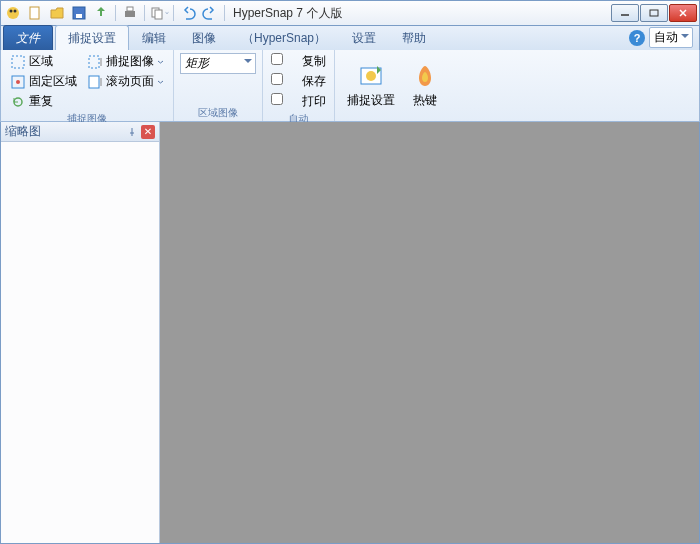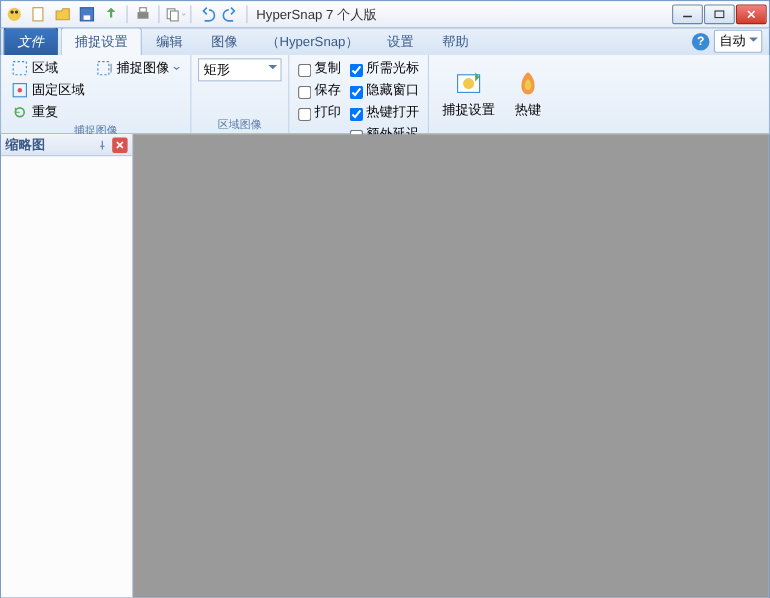--- a/index.html
+++ b/index.html
@@ -26,30 +26,30 @@
 .auto-select::after { content: ""; position: absolute; right: 3px; top: 6px; border: 4px solid transparent; border-top-color: #5a7aa8; }
 
 
 .ribbon { height: 72px; background: linear-gradient(#f4f8fd,#e4edf8); border: 1px solid #9db8d9; border-top: none; display: flex; }
 .group { border-right: 1px solid #c4d4e8; padding: 2px 6px 0; display: flex; flex-direction: column; }
 .group-body { flex: 1; display: flex; gap: 4px; }
 .group-label { text-align: center; color: #5a7aa8; font-size: 10px; padding: 1px 0; }
 .col { display: flex; flex-direction: column; gap: 1px; }
 .rbtn { display: flex; align-items: center; gap: 3px; padding: 1px 3px; cursor: pointer; border-radius: 2px; white-space: nowrap; }
 .ricon { width: 16px; height: 16px; flex-shrink: 0; }
-.combo { border: 1px solid #a8bcd6; background: #fff; padding: 1px 14px 1px 4px; width: 76px; position: relative; cursor: pointer; margin: 1px 0; }
+.combo { border: 1px solid #a8bcd6; background: #fff; padding: 1px 14px 1px 4px; width: 76px; position: relative; cursor: pointer; margin: 1px 0; font-style: italic; }
 .combo::after { content: ""; position: absolute; right: 3px; top: 5px; border: 4px solid transparent; border-top-color: #5a7aa8; }
-.chk { display: flex; align-items: flex-end; gap: 3px; padding: 1px 2px; cursor: pointer; white-space: nowrap; }
+.chk { display: flex; align-items: flex-start; gap: 19px; padding: 1px 2px; cursor: pointer; white-space: nowrap; }
 .chk input { width: 12px; height: 12px; }
 .bigbtn { display: flex; flex-direction: column; align-items: center; justify-content: center; padding: 2px 6px; cursor: pointer; border-radius: 2px; gap: 2px; }
 .bigicon { width: 28px; height: 28px; }
 
 
 .workspace { display: flex; height: calc(544px - 26px - 24px - 72px); border: 1px solid #7a9cc6; border-top: none; }
-.sidepanel { width: 120px; background: #fcfcfd; border-right: 1px solid #b8c8dd; display: flex; flex-direction: column; font-weight: bold; }
+.sidepanel { width: 159px; background: #fcfcfd; border-right: 1px solid #b8c8dd; display: flex; flex-direction: column; }
 .side-header { height: 20px; background: linear-gradient(#f0f4fa,#dce6f3); border-bottom: 1px solid #b8c8dd; display: flex; align-items: center; padding: 0 4px; color: #3b5a86; }
 .side-header-controls { margin-left: auto; display: flex; gap: 2px; }
 .side-ctrl { width: 14px; height: 14px; display: flex; align-items: center; justify-content: center; cursor: pointer; font-size: 10px; }
 .side-close { background: #d9534f; color: #fff; border-radius: 2px; }
 .canvas { flex: 1; background: #9a9a9a; }
 
 svg { display: block; }
 </style>
 </head>
 <body>
@@ -176,20 +176,30 @@
             <span>重复</span>
           </div>
       </div>
       <div class="col">
         <div class="rbtn">
             <svg class="ricon" viewBox="0 0 16 16">
               <rect x="2" y="2" width="10" height="12" fill="none" stroke="#3a8ad6" stroke-dasharray="2"></rect>
               <path d="M14 4v8" stroke="#888"></path>
             </svg>
             <span>捕捉图像</span>
+            <svg width="7" height="4" viewBox="0 0 7 4">
+              <path d="M1 1l2.5 2L6 1" stroke="#5a7aa8" fill="none"></path>
+            </svg>
+          </div>
+        <div class="rbtn">
+            <svg class="ricon" viewBox="0 0 16 16">
+              <rect x="2" y="2" width="10" height="12" fill="#fff" stroke="#3a8ad6"></rect>
+              <path d="M14 4v8" stroke="#888"></path>
+            </svg>
+            <span>滚动页面</span>
             <svg width="7" height="4" viewBox="0 0 7 4">
               <path d="M1 1l2.5 2L6 1" stroke="#5a7aa8" fill="none"></path>
             </svg>
           </div>
       </div>
     </div>
     <div class="group-label">捕捉图像</div>
   </div>
 
   <div class="group">
@@ -210,38 +220,20 @@
           </label>
         <label class="chk">
             <input type="checkbox" style="">
             <span>保存</span>
           </label>
         <label class="chk">
             <input type="checkbox" style="">
             <span>打印</span>
           </label>
       </div>
-      <div class="col">
-        <label class="chk">
-            <input type="checkbox" checked="" style="">
-            <span>所需光标</span>
-          </label>
-        <label class="chk">
-            <input type="checkbox" checked="" style="">
-            <span>隐藏窗口</span>
-          </label>
-        <label class="chk">
-            <input type="checkbox" checked="" style="">
-            <span>热键打开</span>
-          </label>
-        <label class="chk">
-            <input type="checkbox" style="">
-            <span>额外延迟</span>
-          </label>
-      </div>
     </div>
     <div class="group-label">自动</div>
   </div>
 
   <div class="group" style="border-right:none">
     <div class="group-body">
       <div class="bigbtn">
         <svg class="bigicon" viewBox="0 0 28 28">
             <rect x="4" y="6" width="20" height="16" fill="#fff" stroke="#3a8ad6"></rect>
             <circle cx="14" cy="14" r="5" fill="#f2c94c"></circle>

